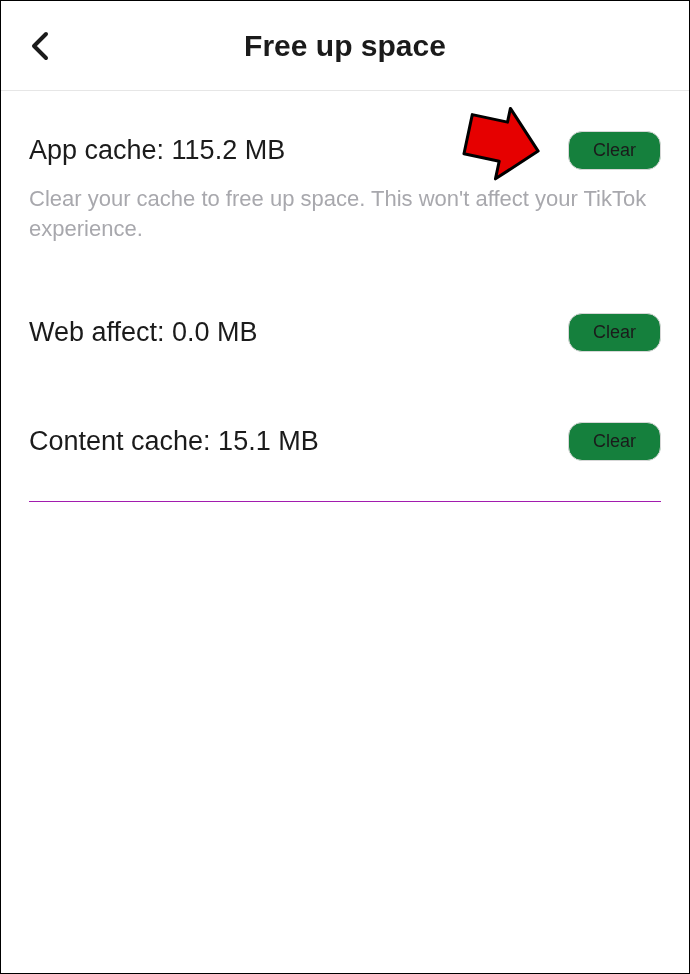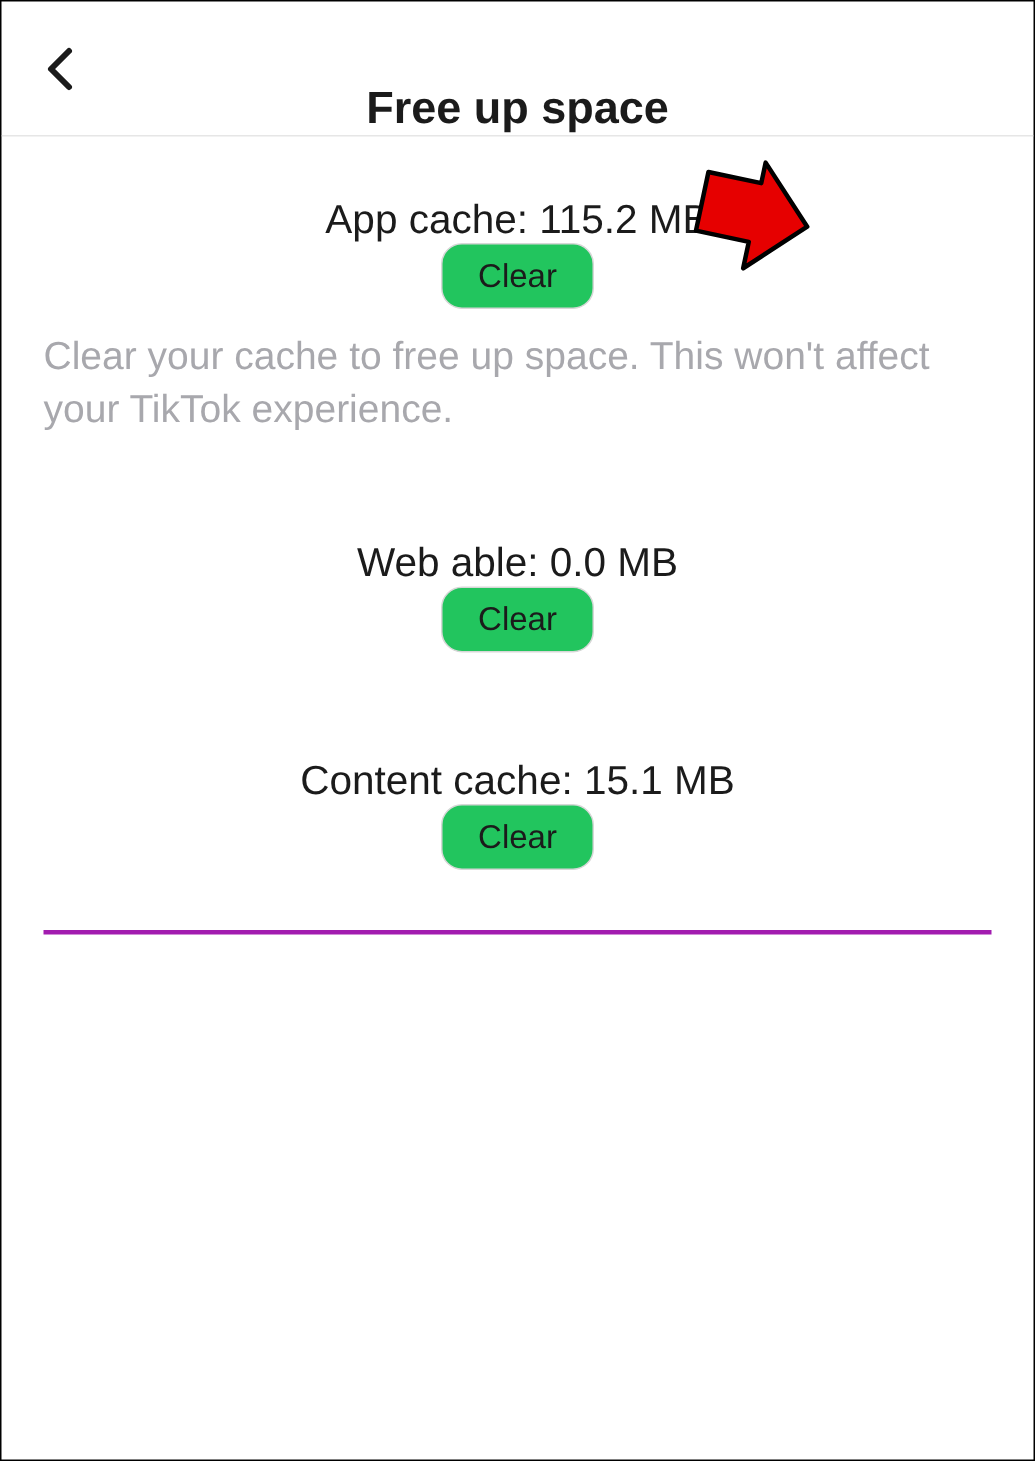--- a/index.html
+++ b/index.html
@@ -7,21 +7,21 @@
       width: 690px;
       height: 974px;
       background: #fff;
       font-family: -apple-system, BlinkMacSystemFont, "Segoe UI", Helvetica, Arial, sans-serif;
       border: 1px solid #000;
       position: relative;
     }
     .header {
       height: 90px;
       display: flex;
-      align-items: flex-end;
+      align-items: center;
       position: relative;
       border-bottom: 1px solid #e6e6e6;
     }
     .back-btn {
       position: absolute;
       left: 24px;
       top: 50%;
       transform: translateY(-50%);
       width: 30px;
       height: 30px;
@@ -38,48 +38,47 @@
       color: #1b1b1b;
     }
     .content {
       padding: 0 28px;
     }
     .section {
       padding-top: 40px;
       padding-bottom: 30px;
     }
     .section.last {
-      border-bottom: 3px solid #a21caf;
+      border-bottom: 1px solid #a21caf;
       padding-bottom: 40px;
     }
     .section-head {
       display: flex;
       align-items: center;
       justify-content: space-between;
-      flex-direction: column;
     }
     .section-title {
       font-size: 27px;
       font-weight: 500;
       color: #1b1b1b;
     }
     .clear-btn {
-      background: #22c55e;
+      background: #15803d;
       border: 1px solid #d7d7d7;
       border-radius: 14px;
-      font-size: 22px;
+      font-size: 18px;
       font-weight: 500;
       color: #1b1b1b;
       padding: 8px 24px;
       cursor: pointer;
       font-family: inherit;
     }
     .section-desc {
       margin-top: 14px;
-      font-size: 26px;
+      font-size: 22px;
       line-height: 1.35;
       color: #a8a8ad;
       font-weight: 400;
       max-width: 620px;
     }
     .arrow {
       position: absolute;
       left: 456px;
       top: 102px;
       width: 86px;
@@ -104,21 +103,21 @@
   <div class="section">
     <div class="section-head">
       <div class="section-title">App cache: 115.2 MB</div>
       <button class="clear-btn">Clear</button>
     </div>
     <div class="section-desc">Clear your cache to free up space. This won't affect your TikTok experience.</div>
   </div>
 
   <div class="section">
     <div class="section-head">
-      <div class="section-title">Web able: 0.0 MB</div>
+      <div class="section-title">Web affect: 0.0 MB</div>
       <button class="clear-btn">Clear</button>
     </div>
   </div>
 
   <div class="section last">
     <div class="section-head">
       <div class="section-title">Content cache: 15.1 MB</div>
       <button class="clear-btn">Clear</button>
     </div>
   </div>

